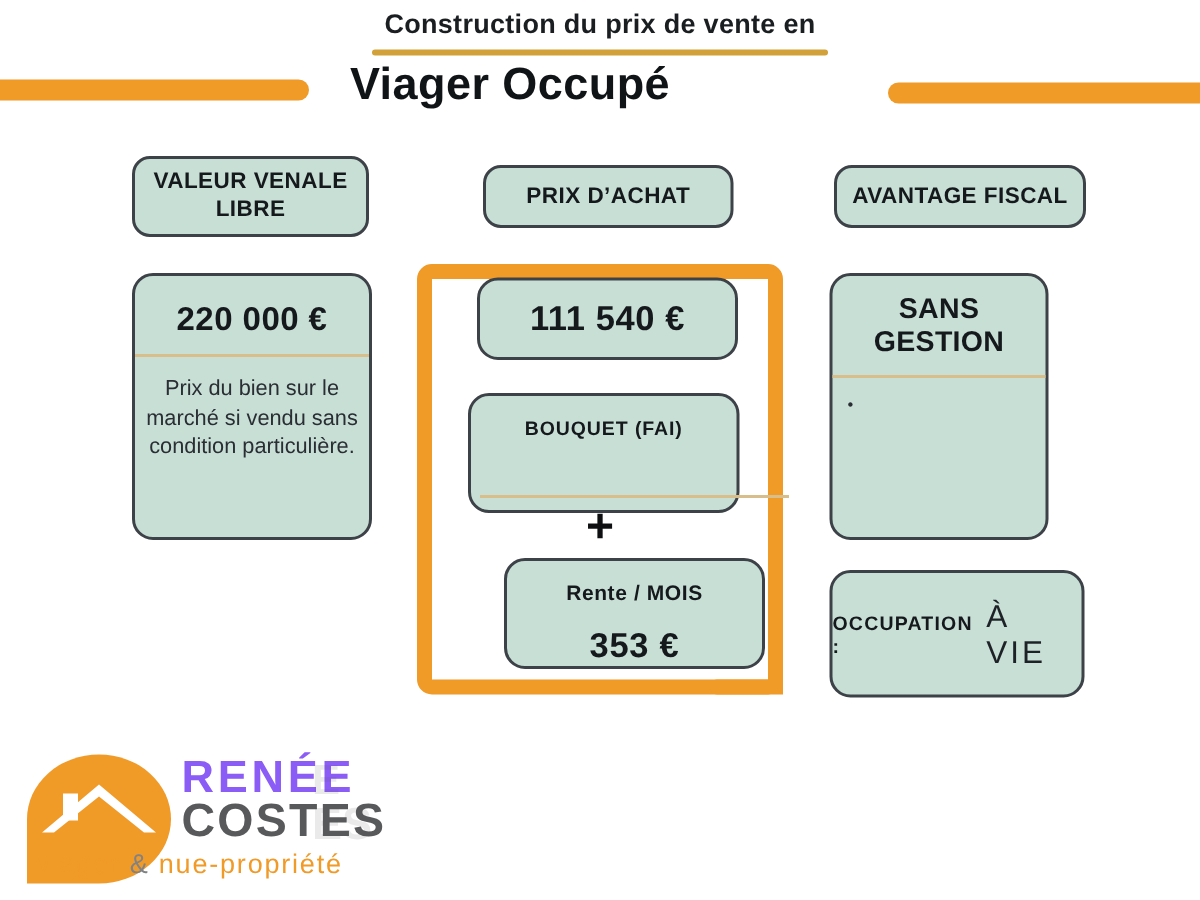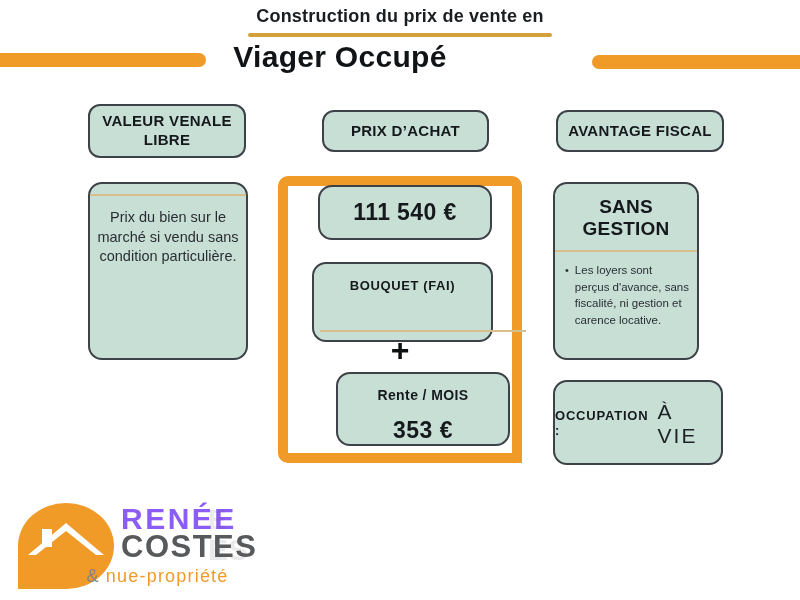--- a/index.html
+++ b/index.html
@@ -122,20 +122,21 @@
 <div class="abs title-underline"></div>
 <div class="abs main-title">Viager Occupé</div>
 <div class="abs bar bar-left"></div>
 <div class="abs bar bar-right"></div>
 
 <div class="abs teal pill pill1">VALEUR VENALE LIBRE</div>
 <div class="abs teal pill pill2">PRIX D’ACHAT</div>
 <div class="abs teal pill pill3">AVANTAGE FISCAL</div>
 
 <div class="abs teal card card-left">
+  <div class="amount">220 000 €</div>
   <div class="divider"></div>
   <div class="desc">Prix du bien sur le marché si vendu sans condition particulière.</div>
 </div>
 
 <div class="abs frame"></div>
 <div class="abs frame-corner-overlay"></div>
 
 <div class="abs teal card card-total">111 540 €</div>
 
 <div class="abs teal card card-bouquet">
@@ -148,21 +149,20 @@
 <div class="abs teal card card-rente">
   <div class="lbl">Rente / MOIS</div>
   <div class="amt">353 €</div>
 </div>
 
 <div class="abs teal card card-fiscal">
   <div class="hdr">SANS GESTION</div>
   <div class="divider"></div>
   <div class="bullet-row">
     <span class="dot">•</span>
-    <span>Les loyers sont perçus d'avance, sans fiscalité, ni gestion et carence locative.</span>
   </div>
 </div>
 
 <div class="abs teal card card-occup">
   <div class="lbl">OCCUPATION :</div>
   <div class="val">À VIE</div>
 </div>
 
 <div class="abs logo-blob"></div>
 <svg class="abs logo-roof" width="80" height="48" viewBox="0 0 80 48">

